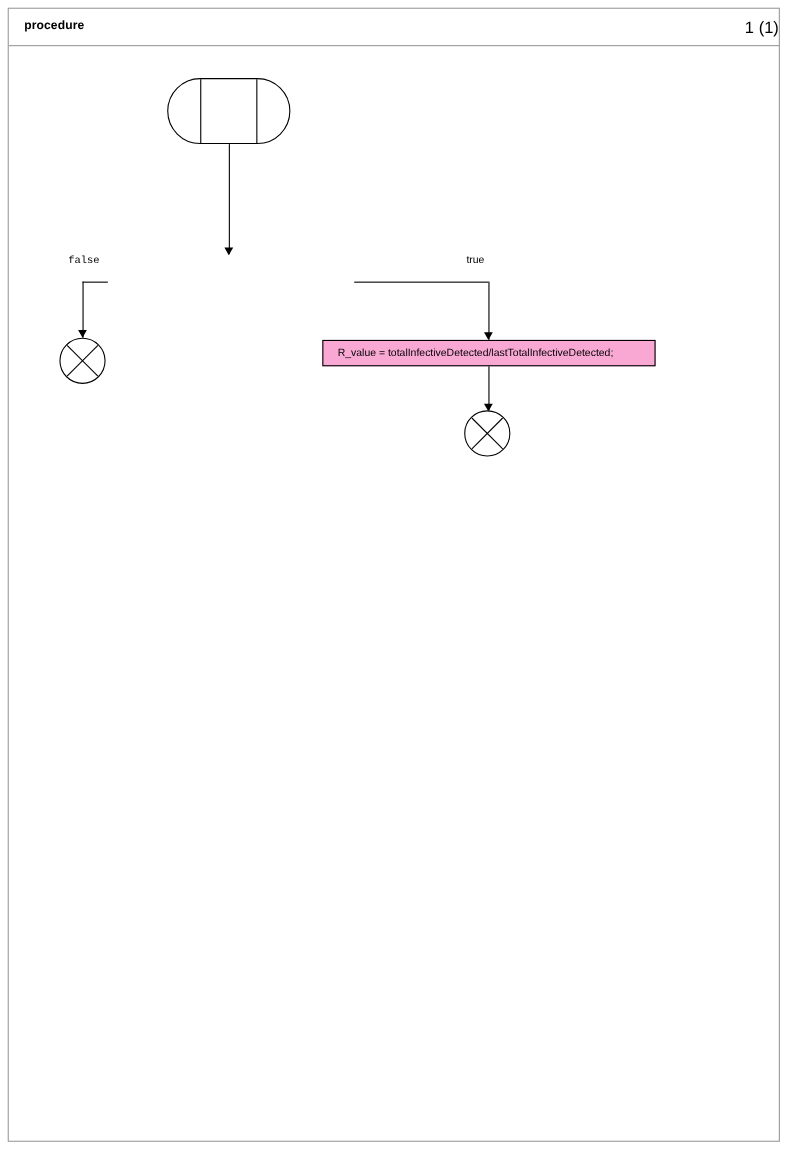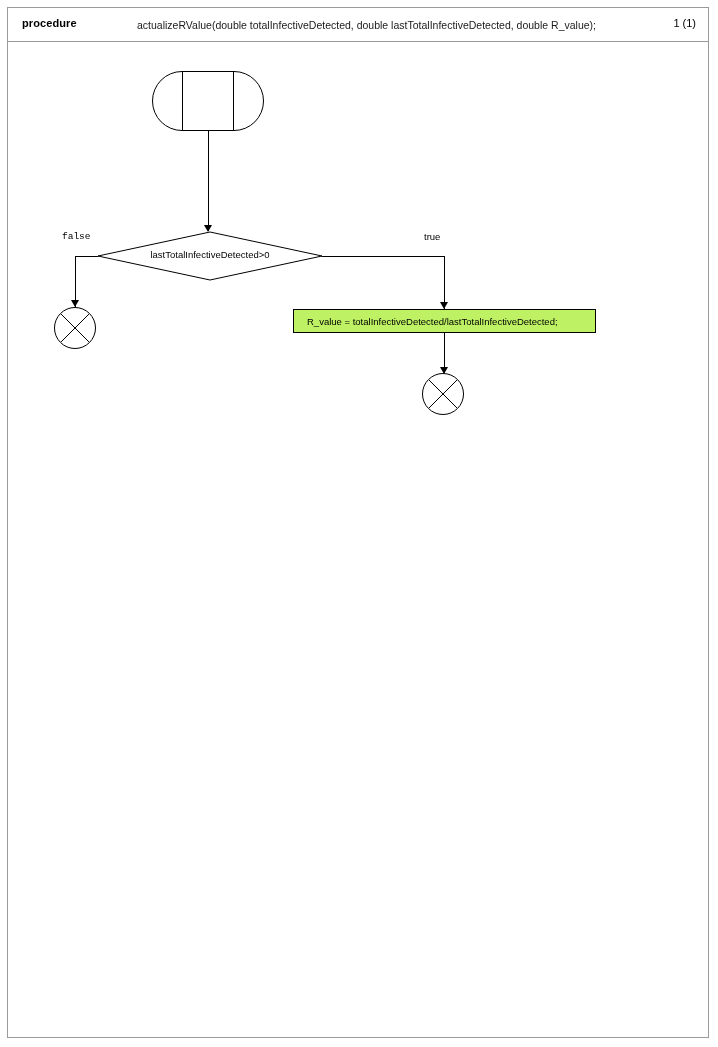--- a/index.html
+++ b/index.html
@@ -46,23 +46,23 @@
   .hdr-signature {
     position: absolute;
     left: 137px;
     top: 19px;
     font-size: 10.5px;
     color: #1a1a1a;
     white-space: nowrap;
   }
   .hdr-page {
     position: absolute;
-    right: 22px;
+    right: 10px;
     top: 17px;
-    font-size: 11px;
+    font-size: 15px;
     color: #000;
   }
 
   
   .diagram {
     position: absolute;
     left: 0;
     top: 0;
     width: 718px;
     height: 1047px;
@@ -118,21 +118,21 @@
 
   
   .task-box {
     position: absolute;
     left: 293px;
     top: 309px;
     width: 303px;
     height: 24px;
     border: 1px solid #000;
     box-sizing: border-box;
-    background: #bef264;
+    background: #f9a8d4;
   }
   .task-box .task-label {
     position: absolute;
     left: 13px;
     top: 6px;
     font-size: 9.5px;
     color: #000;
     white-space: nowrap;
   }
 
@@ -180,39 +180,32 @@
 </style>
 </head>
 <body>
 
 <div id="page">
 
   <div class="page-border"></div>
   <div class="header-rule"></div>
 
   <div class="hdr-label">procedure</div>
-  <div class="hdr-signature">actualizeRValue(double totalInfectiveDetected, double lastTotalInfectiveDetected, double R_value);</div>
   <div class="hdr-page">1 (1)</div>
 
   <div class="diagram">
 
     <div class="start-symbol">
       <div class="divider"></div>
       <div class="divider2"></div>
     </div>
 
     <div class="line v" style="left:208px; top:131px; height:100px;"></div>
     <div class="arrow" style="left:204px; top:225px; border-left:4px solid transparent; border-right:4px solid transparent; border-top:7px solid #000;"></div>
 
-    <div class="decision">
-      <svg width="226" height="50" viewBox="0 0 226 50">
-        <polygon points="113,1 225,25 113,49 1,25" fill="#ffffff" stroke="#000000" stroke-width="1"></polygon>
-      </svg>
-      <div class="dec-label">lastTotalInfectiveDetected&gt;0</div>
-    </div>
 
     <div class="line h" style="left:75px; top:256px; width:23px;"></div>
     <div class="line v" style="left:75px; top:256px; height:51px;"></div>
     <div class="arrow" style="left:71px; top:300px; border-left:4px solid transparent; border-right:4px solid transparent; border-top:7px solid #000;"></div>
     <div class="branch-label label-false">false</div>
 
     <div class="line h" style="left:322px; top:256px; width:122px;"></div>
     <div class="line v" style="left:444px; top:256px; height:53px;"></div>
     <div class="arrow" style="left:440px; top:302px; border-left:4px solid transparent; border-right:4px solid transparent; border-top:7px solid #000;"></div>
     <div class="branch-label label-true">true</div>

